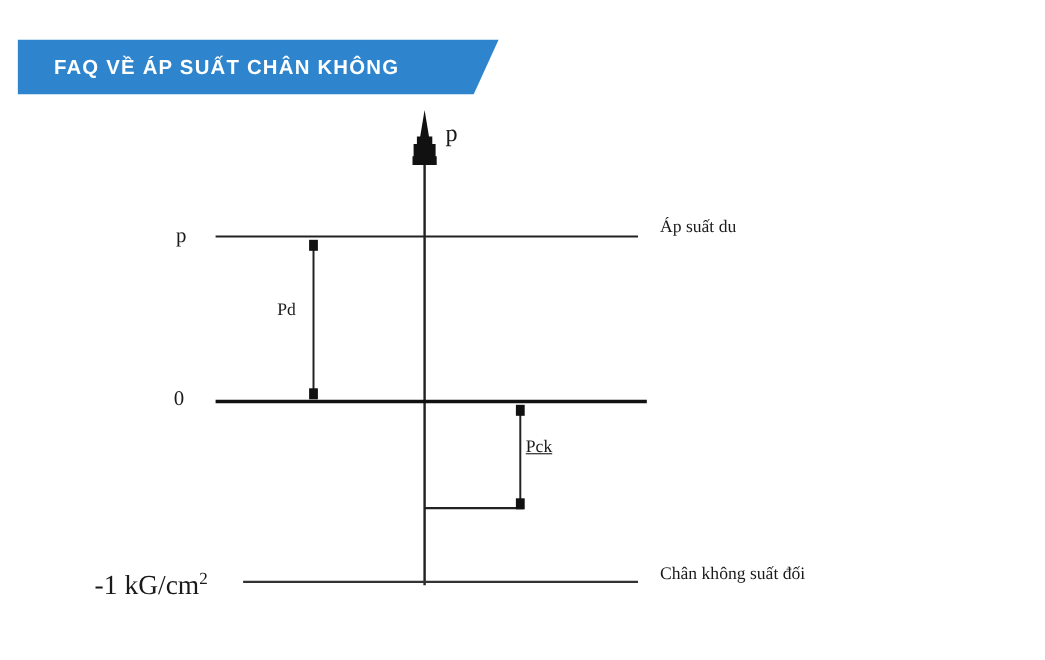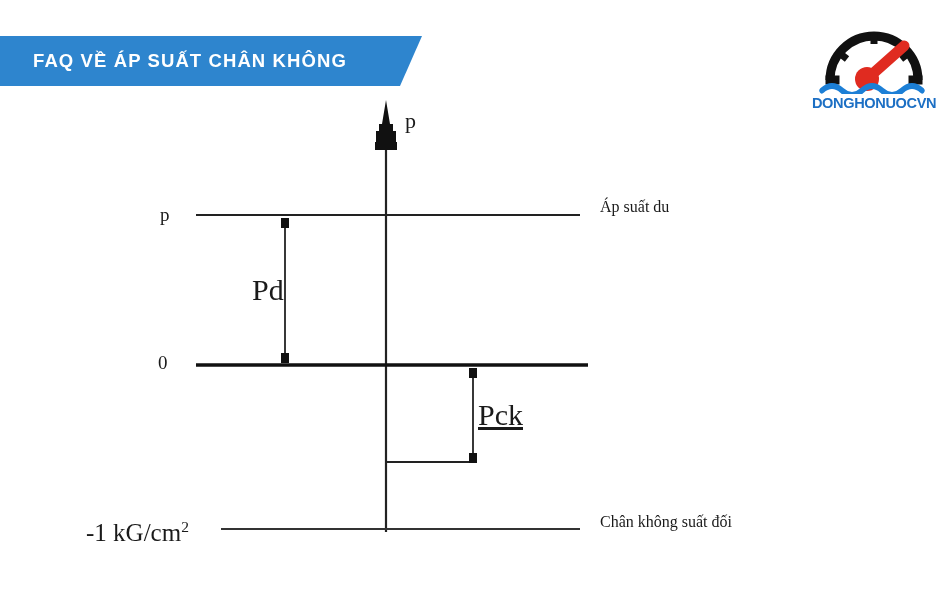--- a/index.html
+++ b/index.html
@@ -14,24 +14,25 @@
     position: relative;
     width: 950px;
     height: 600px;
     background: #ffffff;
     overflow: hidden;
   }
 
   
   #banner-wrap {
     position: absolute;
-    left: 0;
+    left: 16px;
     top: 36px;
     width: 440px;
     height: 50px;
+    padding-left: 16px;
   }
   #banner-shape {
     position: absolute;
     inset: 0;
     width: 100%;
     height: 100%;
   }
   #banner-title {
     position: absolute;
     left: 33px;
@@ -89,21 +90,21 @@
     color: #1a1a1a;
     white-space: nowrap;
   }
   .lbl-right {
     font-size: 16px;
   }
   .lbl-axis {
     font-size: 19px;
   }
   .lbl-dim {
-    font-size: 30px;
+    font-size: 16px;
   }
   .lbl-p-top {
     font-size: 22px;
   }
   .lbl-bottom-left {
     font-size: 25px;
   }
   .lbl-bottom-left sup {
     font-size: 0.62em;
     vertical-align: super;
@@ -114,40 +115,20 @@
 
 <div id="page">
 
   <div id="banner-wrap">
     <svg id="banner-shape" viewBox="0 0 440 50" preserveAspectRatio="none">
       <polygon points="0,0 422,0 400,50 0,50" fill="#2E85CE"></polygon>
     </svg>
     <div id="banner-title">FAQ VỀ ÁP SUẤT CHÂN KHÔNG</div>
   </div>
 
-  <div id="logo">
-    <svg id="logo-mark" width="132" height="72" viewBox="0 0 132 72">
-
-      <path d="M 22 58 A 44 44 0 0 1 110 58" fill="none" stroke="#111111" stroke-width="9"></path>
-
-      <rect x="17.5" y="53.5" width="14" height="9" fill="#111111"></rect>
-      <rect x="100.5" y="53.5" width="14" height="9" fill="#111111"></rect>
-
-      <rect x="62.5" y="10" width="7" height="12" fill="#111111"></rect>
-      <line x1="30" y1="30" x2="39" y2="37" stroke="#111111" stroke-width="7"></line>
-      <line x1="102" y1="30" x2="93" y2="37" stroke="#111111" stroke-width="7"></line>
-
-      <line x1="60" y1="56" x2="96" y2="24" stroke="#E02B20" stroke-width="11" stroke-linecap="round"></line>
-      <circle cx="59" cy="57" r="12" fill="#E02B20"></circle>
-
-      <path d="M 14 80 q 10 -9 20 0 q 10 9 20 0 q 10 -9 20 0 q 10 9 20 0 q 10 -9 20 0" fill="none" stroke="#1C7FD6" stroke-width="5" stroke-linecap="round" transform="translate(0,-11)"></path>
-      <path d="M 14 92 q 10 -9 20 0 q 10 9 20 0 q 10 -9 20 0 q 10 9 20 0 q 10 -9 20 0" fill="none" stroke="#1C7FD6" stroke-width="5" stroke-linecap="round" transform="translate(0,-24)"></path>
-    </svg>
-    <div id="logo-text">DONGHONUOCVN</div>
-  </div>
 
   <svg id="diagram" viewBox="0 0 950 600">
 
     <line x1="386" y1="126" x2="386" y2="532" stroke="#222222" stroke-width="2.2"></line>
 
     <polygon points="386,100 390,124 393,124 393,131 396,131 396,142 397,142 397,150
                      375,150 375,142 376,142 376,131 379,131 379,124 382,124" fill="#111111"></polygon>
 
     <line x1="196" y1="215" x2="580" y2="215" stroke="#222222" stroke-width="2"></line>
 

